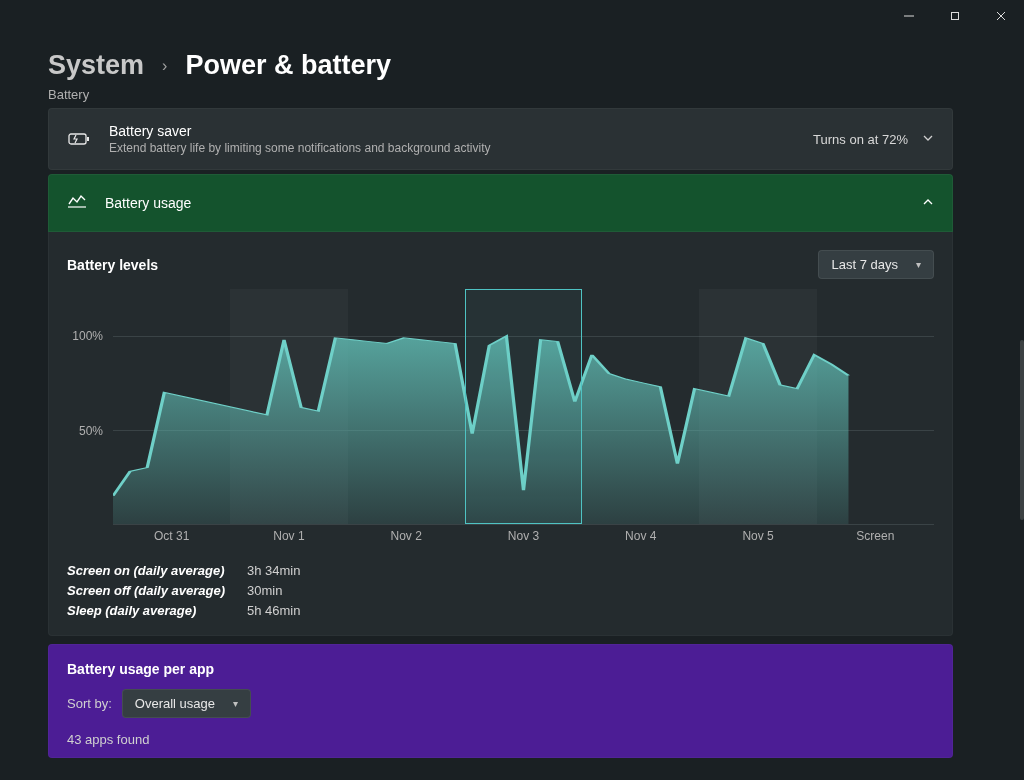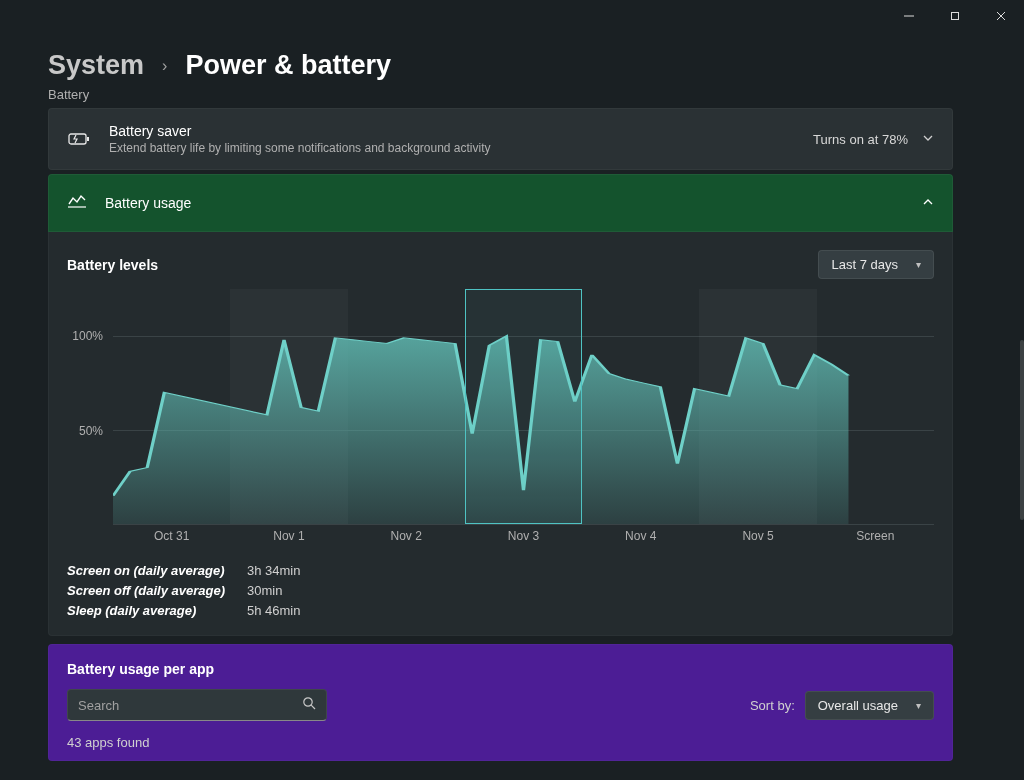--- a/index.html
+++ b/index.html
@@ -254,21 +254,21 @@
       <svg width="22" height="14" viewBox="0 0 22 14">
         <rect x="1" y="2" width="17" height="10" rx="2" fill="none" stroke="currentColor" stroke-width="1.3"></rect>
         <rect x="19" y="5" width="2" height="4" fill="currentColor"></rect>
         <path d="M8 3 L6 7 H9 L7 11" fill="none" stroke="currentColor" stroke-width="1.2"></path>
       </svg>
     </span>
     <div class="card-texts">
       <div class="card-title">Battery saver</div>
       <div class="card-desc">Extend battery life by limiting some notifications and background activity</div>
     </div>
-    <div class="card-value">Turns on at 78%</div>
+    <div class="card-value">Turns on at 72%</div>
     <span class="card-chevron">
       <svg width="12" height="12" viewBox="0 0 12 12">
           <path d="M2 4 L6 8 L10 4" fill="none" stroke="currentColor" stroke-width="1.3"></path>
         </svg>
     </span>
   </div>
 
   <div class="usage-header">
     <span class="card-icon">
       <svg width="20" height="16" viewBox="0 0 20 16">
@@ -338,29 +338,20 @@
         <div class="srow">
           <div class="slabel">Sleep (daily average)</div>
           <div class="sval">5h 46min</div>
         </div>
       </div>
   </div>
 
   <div class="perapp-card">
     <div class="perapp-title">Battery usage per app</div>
     <div class="perapp-row">
-      <div class="search">
-        <input placeholder="Search" style="">
-        <span class="sicon">
-          <svg width="14" height="14" viewBox="0 0 14 14">
-              <circle cx="6" cy="6" r="4.2" fill="none" stroke="currentColor" stroke-width="1.2"></circle>
-              <path d="M9.2 9.2 L13 13" stroke="currentColor" stroke-width="1.2"></path>
-            </svg>
-        </span>
-      </div>
       <div class="sortwrap">
         <span class="sortlabel">Sort by:</span>
         <div class="dropdown">
           <span>Overall usage</span>
           <span class="chv">▾</span>
         </div>
       </div>
     </div>
     <div class="appsfound">43 apps found</div>
   </div>

